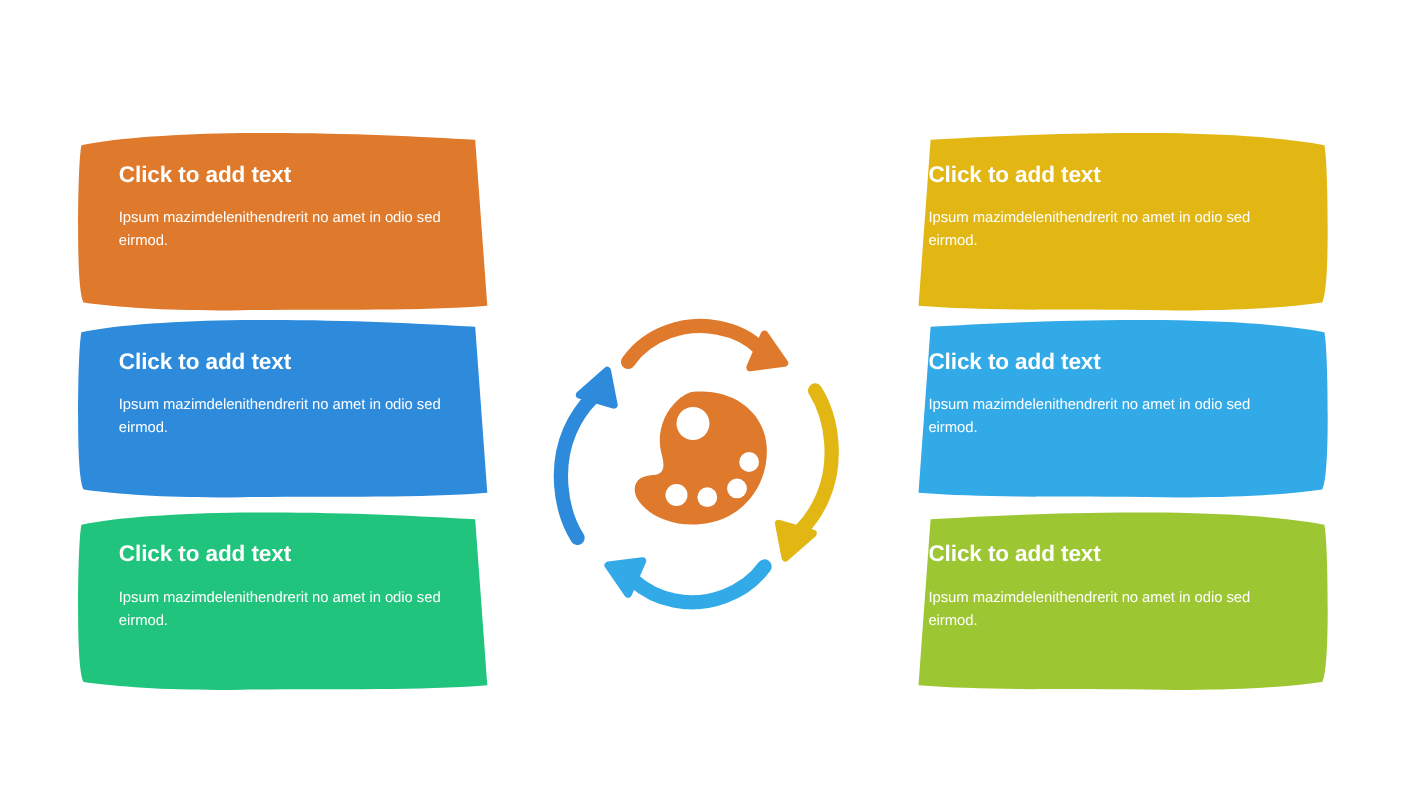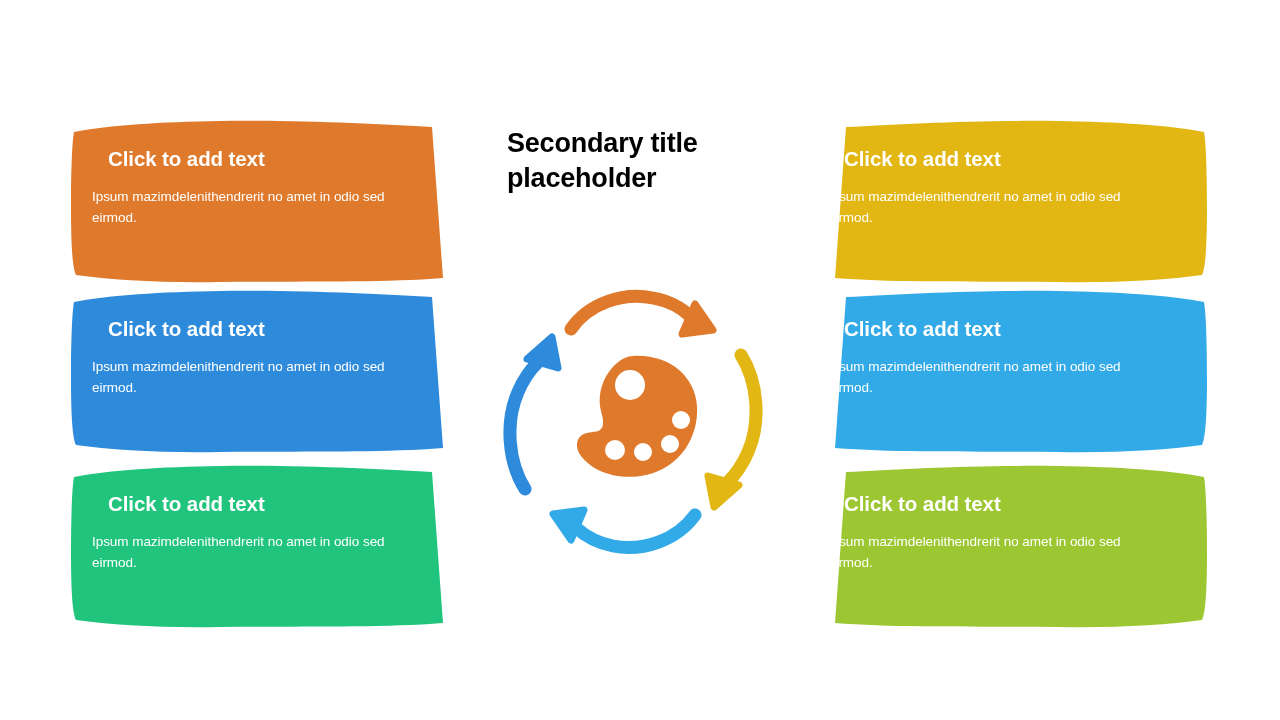--- a/index.html
+++ b/index.html
@@ -59,21 +59,21 @@
     font-weight: bold;
     color: #ffffff;
     line-height: 1.1;
     margin: 0 0 15px 16px;
     letter-spacing: -0.1px;
   }
   .card-text {
     font-size: 13.5px;
     color: #ffffff;
     line-height: 1.62;
-    margin: 0;
+    margin: 16px;
     max-width: 322px;
     letter-spacing: -0.05px;
   }
 
   
   #card-0 { left: 70px;  top: 118px; }
   #card-1 { left: 70px;  top: 288px; }
   #card-2 { left: 70px;  top: 463px; }
   
   #card-3 { left: 808px; top: 118px; }
@@ -95,21 +95,20 @@
     width: 300px;
     height: 300px;
   }
   .center-graphic svg { display: block; width: 300px; height: 300px; }
 </style>
 </head>
 <body style="background: rgb(255, 255, 255);">
 
 <div class="slide">
 
-  <div class="slide-title" style="color: rgb(0, 0, 0);">Secondary title placeholder</div>
 
   <div class="card" id="card-0">
     <svg class="card-shape" viewBox="0 0 400 168" preserveAspectRatio="none">
       <path d="M4,14 C40,7 90,4 150,3 C230,2 310,6 362,9 L373,160 C310,165 230,163 150,164
                C92,165 42,162 6,157 C2,150 1,120 1,90 C1,56 2,24 4,14 Z" fill="#DF7A2C"></path>
     </svg>
     <div class="card-body">
       <div class="card-heading" style="color: rgb(255, 255, 255);">Click to add text</div>
       <div class="card-text" style="color: rgb(255, 255, 255);">Ipsum mazimdelenithendrerit no amet in odio sed eirmod.</div>
     </div>

